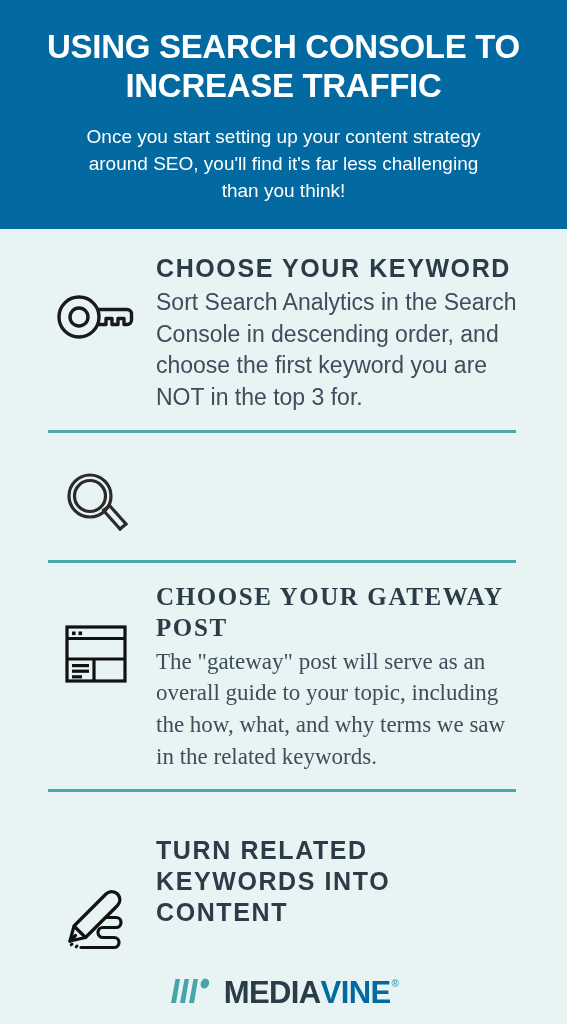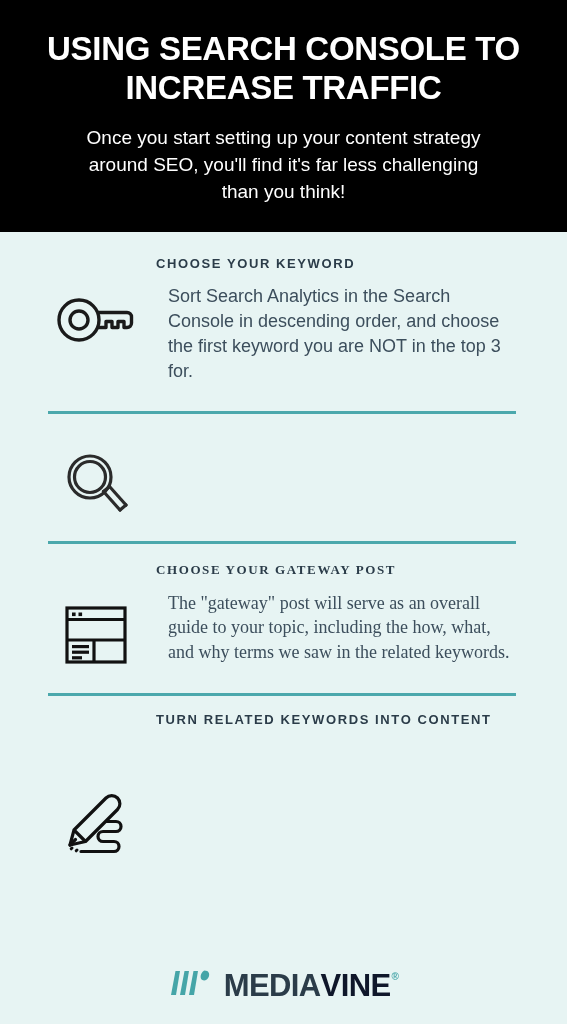--- a/index.html
+++ b/index.html
@@ -17,21 +17,21 @@
     width: 567px;
     height: 1024px;
     position: relative;
     background: #e7f4f3;
     display: flex;
     flex-direction: column;
   }
 
   
   .header {
-    background: #000000;
+    background: #0369a1;
     padding: 28px 34px 24px 34px;
     box-sizing: border-box;
     height: 232px;
     display: flex;
     flex-direction: column;
     justify-content: center;
     align-items: center;
   }
   .header-title {
     color: #ffffff;
@@ -63,53 +63,53 @@
   }
   .section {
     display: flex;
     align-items: flex-start;
     padding: 0 44px 0 36px;
     box-sizing: border-box;
   }
   .sec-1 { padding-top: 24px; }
   .sec-2 { padding-top: 18px; }
   .sec-3 { padding-top: 18px; font-family: Liberation Serif, serif; }
-  .sec-4 { padding-top: 16px; }
+  .sec-4 { padding-top: 16px; align-items: center; }
 
   .icon-col {
     width: 120px;
     flex: 0 0 120px;
     display: flex;
     justify-content: center;
     align-items: flex-start;
     padding-top: 30px;
   }
   .sec-1 .icon-col { padding-top: 36px; }
   .sec-2 .icon-col { padding-top: 20px; }
   .sec-3 .icon-col { padding-top: 44px; }
   .sec-4 .icon-col { padding-top: 76px; }
 
   .text-col {
     flex: 1;
     padding-right: 0;
   }
   .sec-heading {
     color: #2b3c49;
-    font-size: 13px;
+    font-size: 25px;
     font-weight: bold;
     letter-spacing: 1.6px;
     line-height: 1.24;
     text-transform: uppercase;
     margin: 0 0 3px 0;
   }
   .sec-body {
     color: #3c4e5c;
-    font-size: 18px;
+    font-size: 23px;
     line-height: 1.38;
-    margin: 12px;
+    margin: 0;
   }
 
   
   .divider-wrap {
     padding: 0 51px 0 48px;
   }
   .divider {
     height: 3px;
     background: #4ba8ac;
     width: 100%;
@@ -133,21 +133,21 @@
   .logo-mark { display: block; }
   .logo-word {
     font-size: 31px;
     font-weight: bold;
     letter-spacing: -0.6px;
     line-height: 1;
     display: flex;
     align-items: flex-start;
   }
   .logo-media { color: #2b3c49; }
-  .logo-vine { color: #0f172a; }
+  .logo-vine { color: #0369a1; }
   .logo-reg {
     color: #45a5a8;
     font-size: 10px;
     font-weight: bold;
     margin-top: 2px;
     margin-left: 1px;
   }
 </style>
 </head>
 <body>

